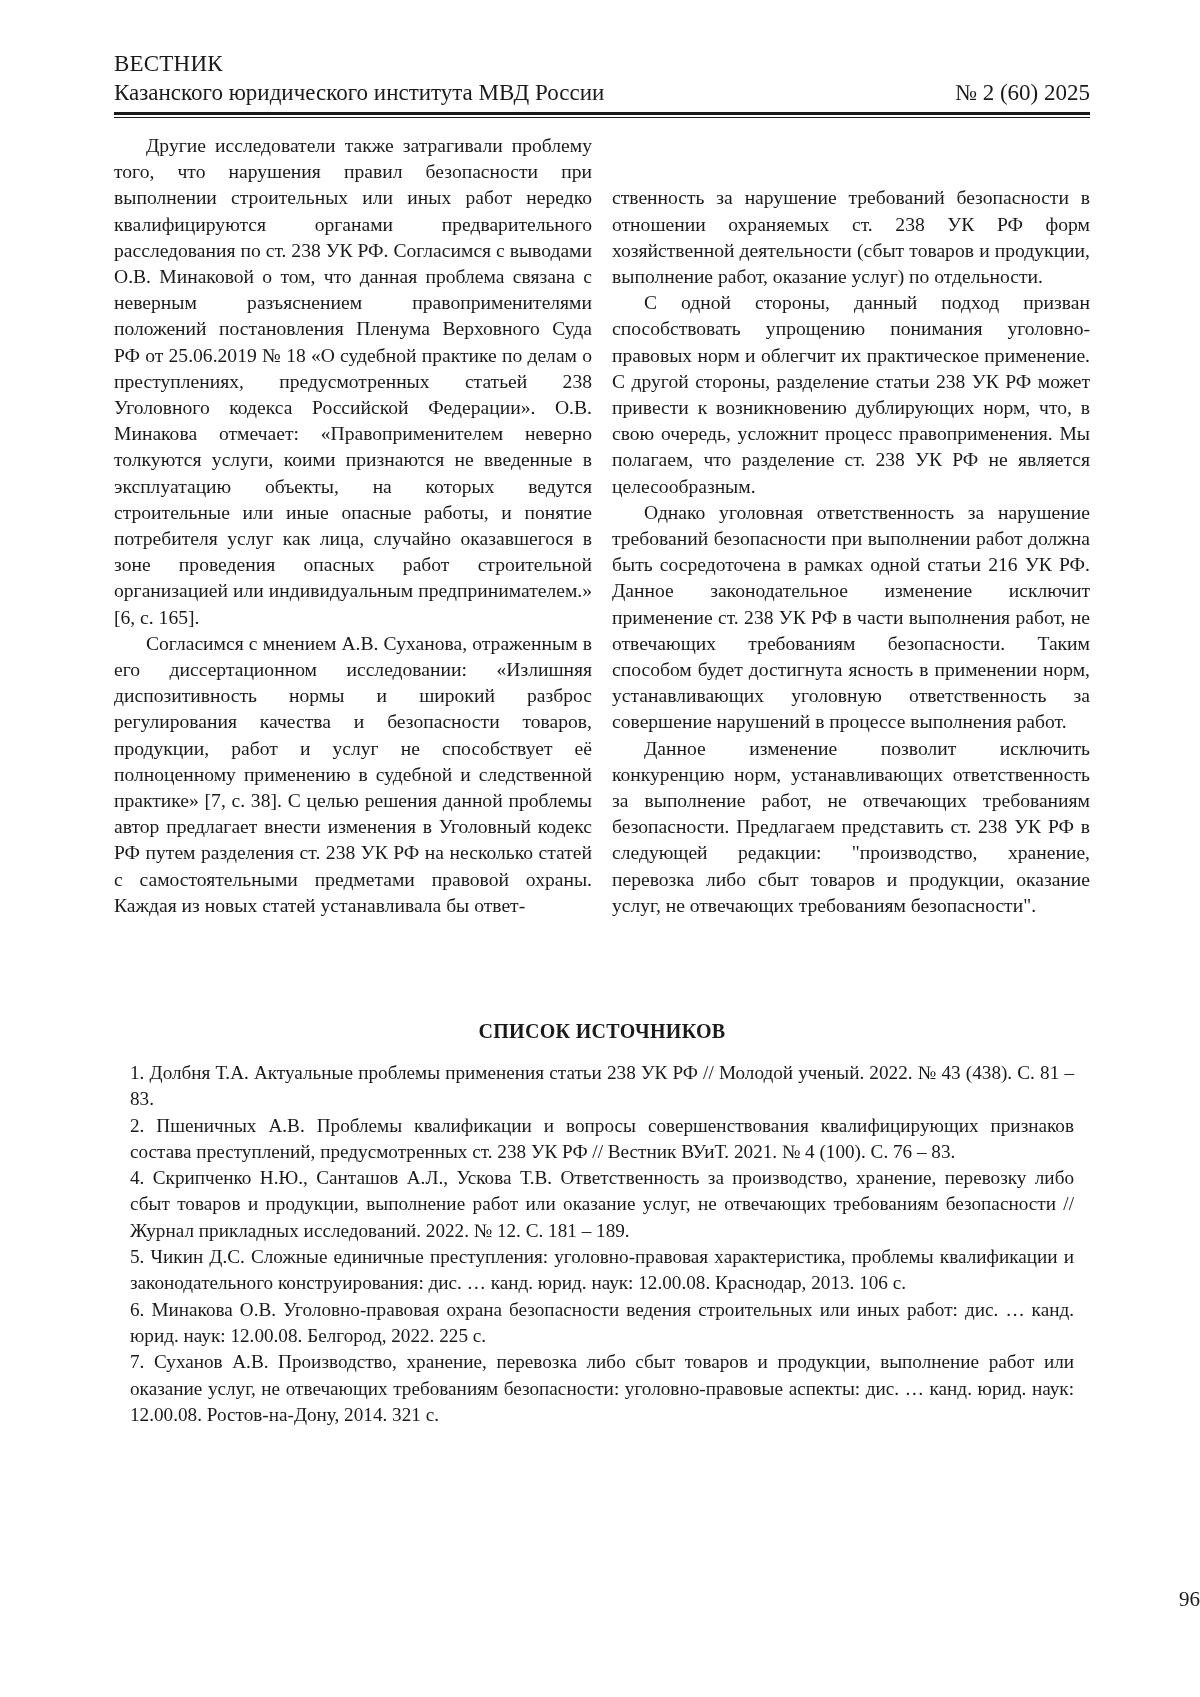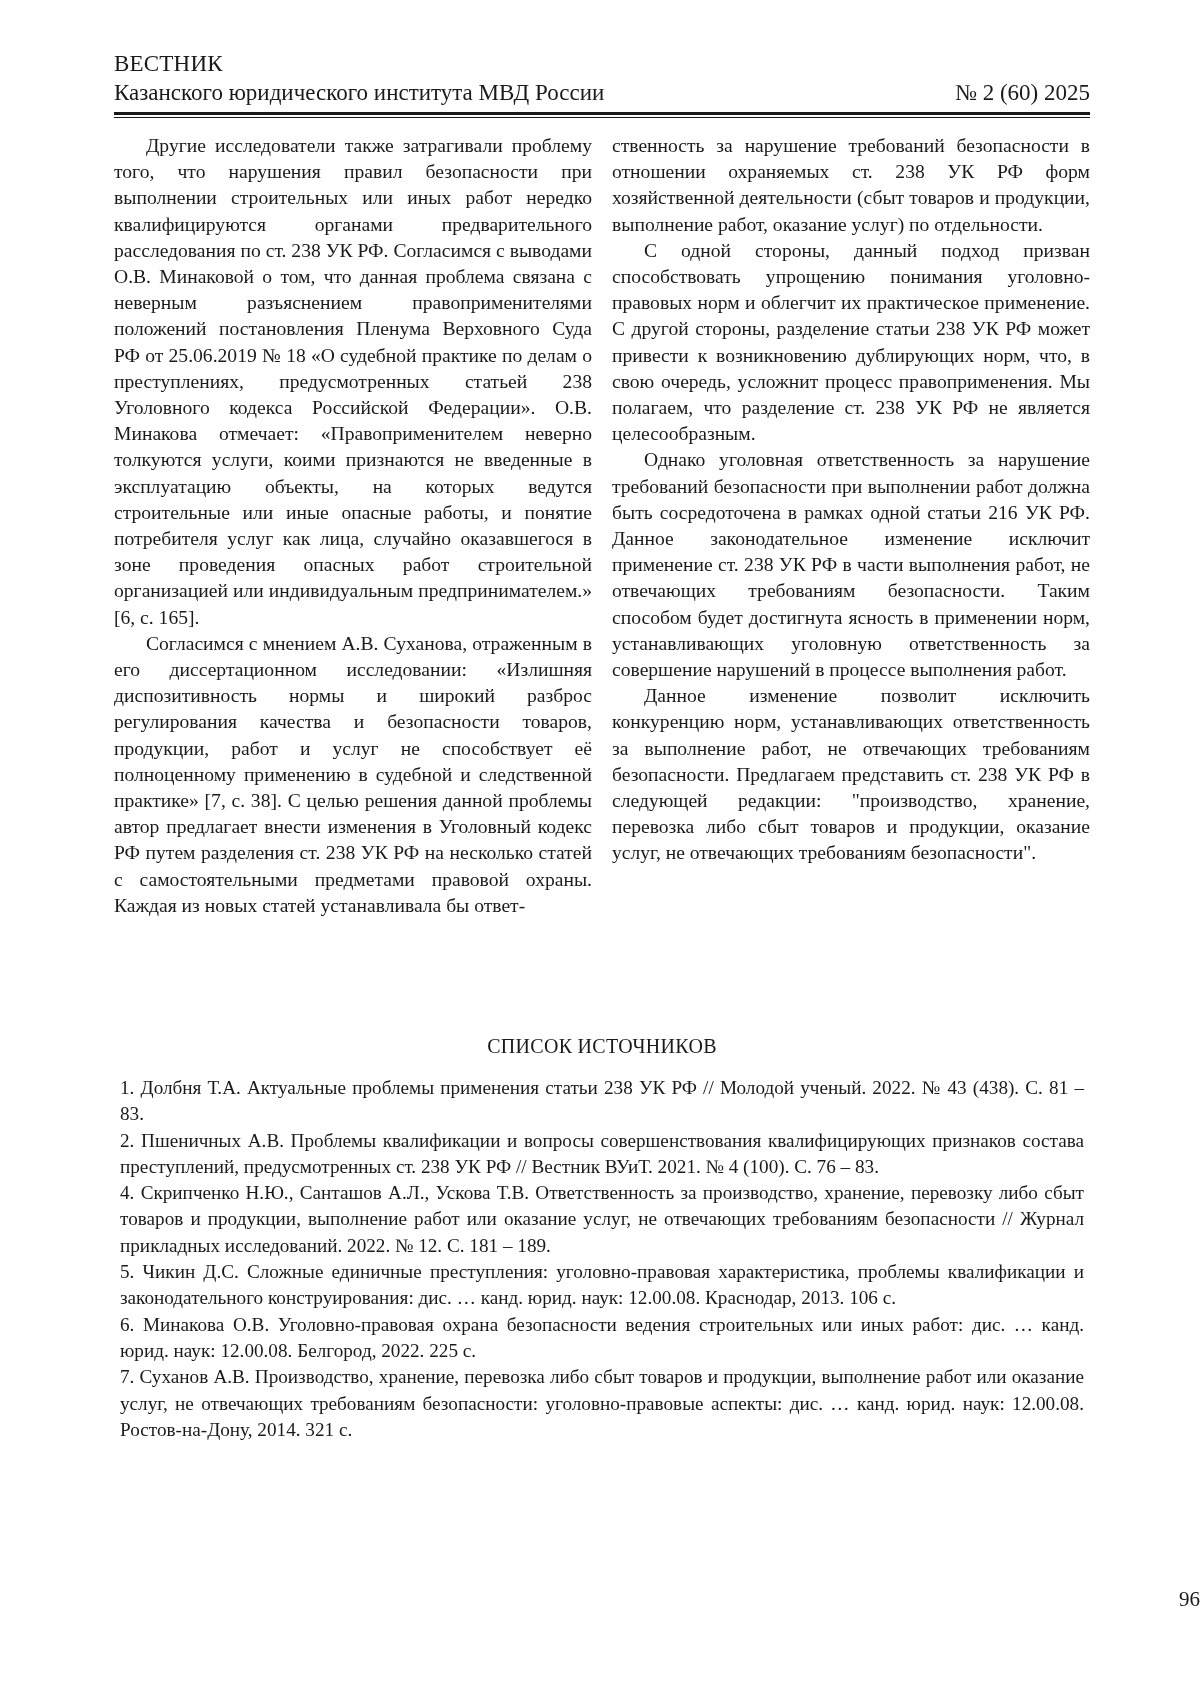--- a/index.html
+++ b/index.html
@@ -3,27 +3,27 @@
 <meta charset="utf-8">
 <style>
   html, body { margin: 0; padding: 0; background: #ffffff; }
   body { width: 1200px; height: 1697px; position: relative; overflow: hidden;
          font-family: "Liberation Serif", "DejaVu Serif", serif; color: #1a1a1a; }
   .header { position: absolute; left: 114px; top: 50px; width: 976px; }
   .header .line1 { font-size: 23px; line-height: 28px; letter-spacing: 0.2px; }
   .header .line2 { display: flex; justify-content: space-between; font-size: 23px; line-height: 30px; }
   .rule-thick { height: 3px; background: #1a1a1a; margin-top: 4px; }
   .rule-thin { height: 1px; background: #1a1a1a; margin-top: 2px; }
-  .columns { position: absolute; left: 114px; top: 133px; width: 976px; display: flex; justify-content: space-between; }
+  .columns { position: absolute; left: 114px; top: 133px; width: 976px; display: flex; justify-content: space-between; align-items: flex-end; }
   .col { width: 478px; font-size: 19.6px; line-height: 26.2px; text-align: justify; hyphens: manual; }
   .col p { margin: 0; text-indent: 32px; }
   .col p.cont { text-indent: 0; }
   .refs { position: absolute; left: 114px; top: 1017px; width: 976px; }
-  .refs h2 { margin: 16px; text-align: center; font-size: 20px; font-weight: normal; line-height: 26px; letter-spacing: 0.3px; }
-  .refs ol { list-style: none; margin: 6px; padding: 0; }
+  .refs h2 { margin: 1px; text-align: center; font-size: 20px; font-weight: bold; line-height: 26px; letter-spacing: 0.3px; }
+  .refs ol { list-style: none; margin: 16px; padding: 0; }
   .refs li { font-size: 19.2px; line-height: 26.3px; text-align: justify; }
   .page-num { position: absolute; left: 0; width: 1200px; top: 1587px; text-align: right; font-size: 21px; }
 </style>
 </head>
 <body>
 
 <div class="header">
   <div class="line1">ВЕСТНИК</div>
   <div class="line2">
     <span>Казанского юридического института МВД России</span>

